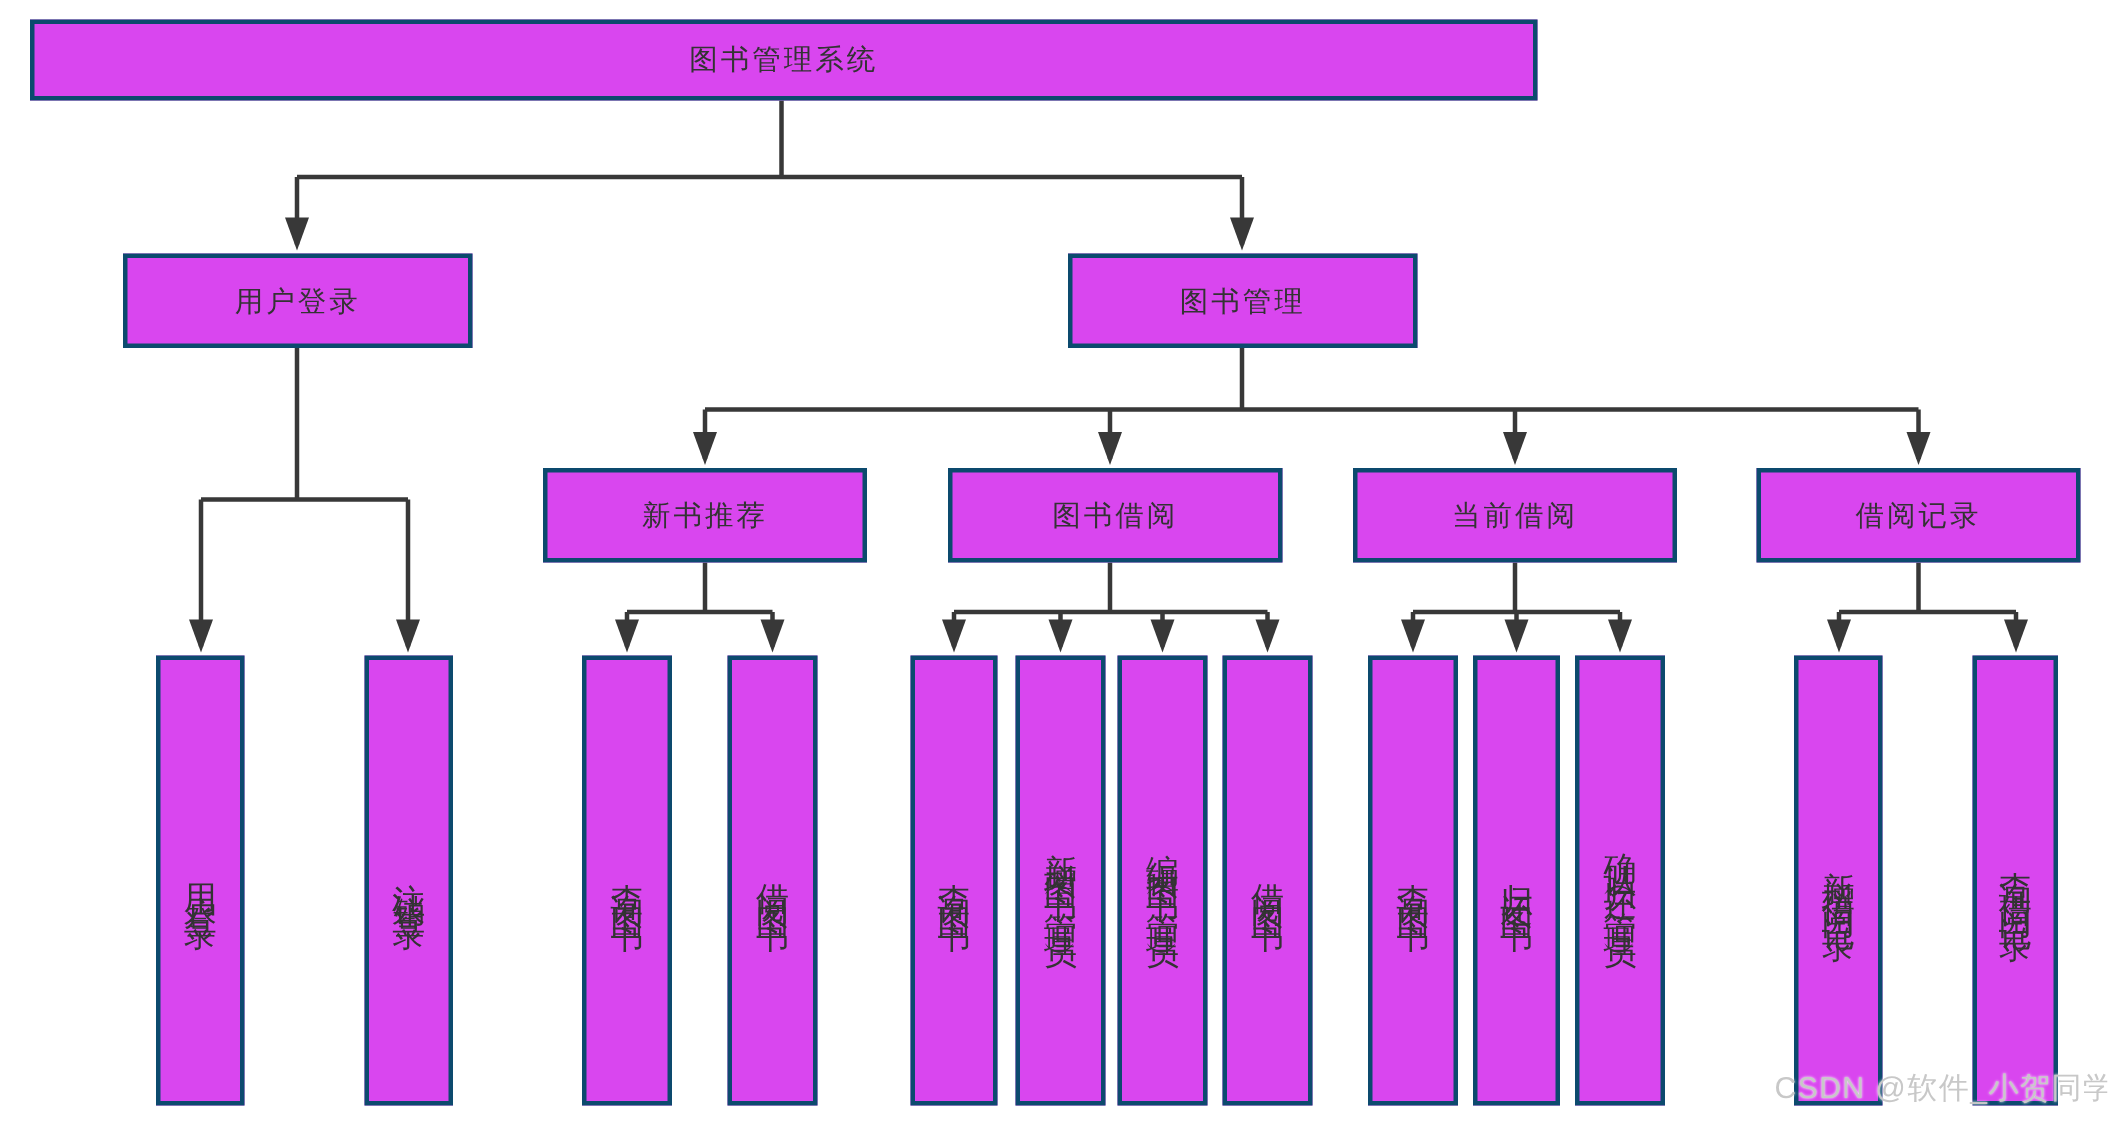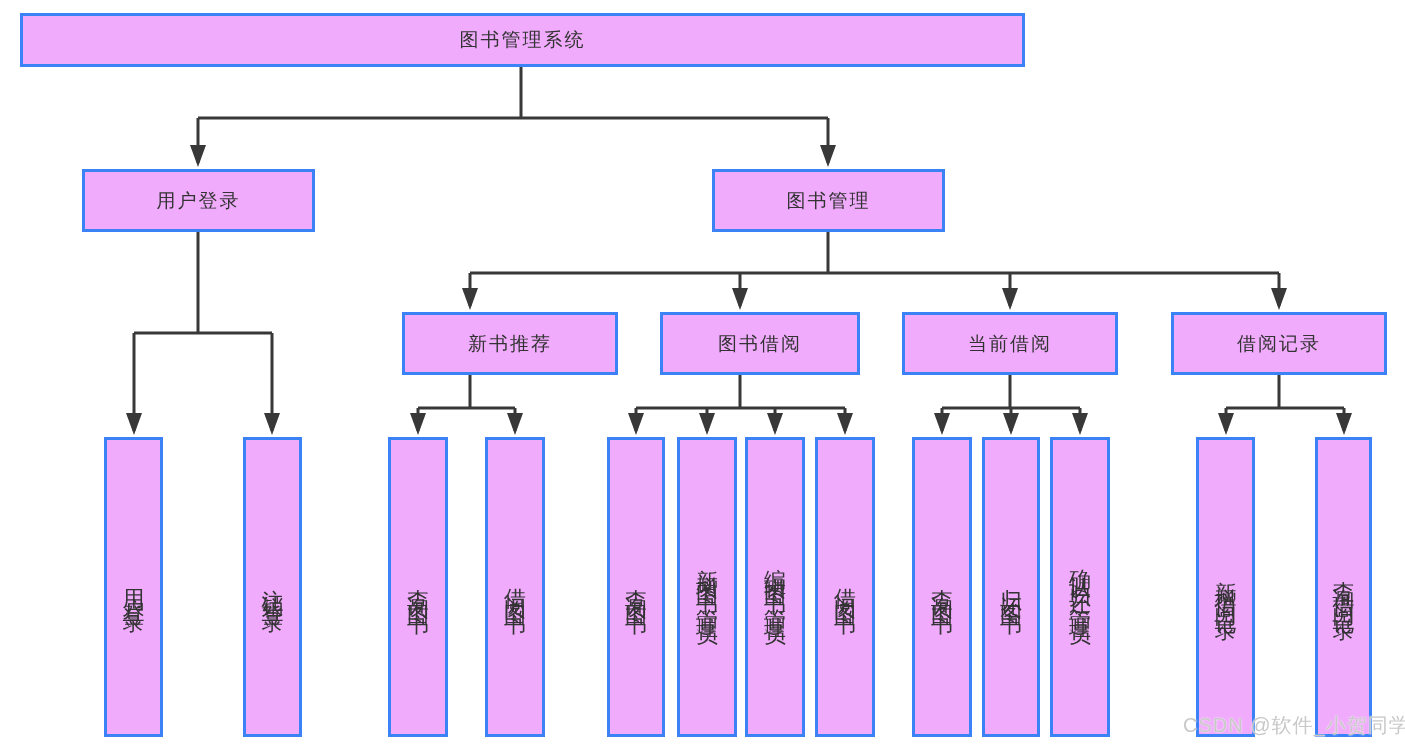--- a/index.html
+++ b/index.html
@@ -7,22 +7,22 @@
     position:relative;
     width:1405px;height:747px;
     background:#ffffff;
     font-family:"Liberation Sans","DejaVu Sans",sans-serif;
     color:#333333;
     overflow:hidden;
   }
   #connectors{position:absolute;left:0;top:0;width:1405px;height:747px;}
   .box{
     position:absolute;
-    background:#f0abfc;
-    border:3px solid #3b82f6;
+    background:#d946ef;
+    border:3px solid #0c4a6e;
     box-sizing:border-box;
     display:flex;align-items:center;justify-content:center;
     color:#333333;
   }
   .hbox{font-size:19px;letter-spacing:2px;white-space:nowrap;}
   .vbox{
     writing-mode:vertical-rl;
     text-orientation:mixed;
     font-size:22px;
     letter-spacing:8px;
@@ -86,22 +86,22 @@
       <use href="#arr" x="1226" y="435"></use>
         <use href="#arr" x="1344" y="435"></use>
     </g>
   </svg>
 
   <div class="box hbox root" style="left:20px;top:13px;width:1005px;height:54px;">图书管理系统</div>
 
   <div class="box hbox" style="left:82px;top:169px;width:233px;height:63px;">用户登录</div>
   <div class="box hbox" style="left:712px;top:169px;width:233px;height:63px;font-family:Liberation Serif, serif;">图书管理</div>
 
-  <div class="box hbox" style="left:362px;top:312px;width:216px;height:63px;margin-left:40px;">新书推荐</div>
-  <div class="box hbox" style="left:632px;top:312px;width:200px;height:63px;margin-left:28px;">图书借阅</div>
+  <div class="box hbox" style="left:362px;top:312px;width:216px;height:63px;">新书推荐</div>
+  <div class="box hbox" style="left:632px;top:312px;width:223px;height:63px;">图书借阅</div>
   <div class="box hbox" style="left:902px;top:312px;width:216px;height:63px;">当前借阅</div>
   <div class="box hbox" style="left:1171px;top:312px;width:216px;height:63px;">借阅记录</div>
 
   <div class="box vbox" style="left:104px;top:437px;width:59px;height:300px;">用户登录</div>
   <div class="box vbox" style="left:243px;top:437px;width:59px;height:300px;">注销登录</div>
 
   <div class="box vbox" style="left:388px;top:437px;width:60px;height:300px;">查询图书</div>
   <div class="box vbox" style="left:485px;top:437px;width:60px;height:300px;">借阅图书</div>
 
   <div class="box vbox" style="left:607px;top:437px;width:58px;height:300px;">查询图书</div>

